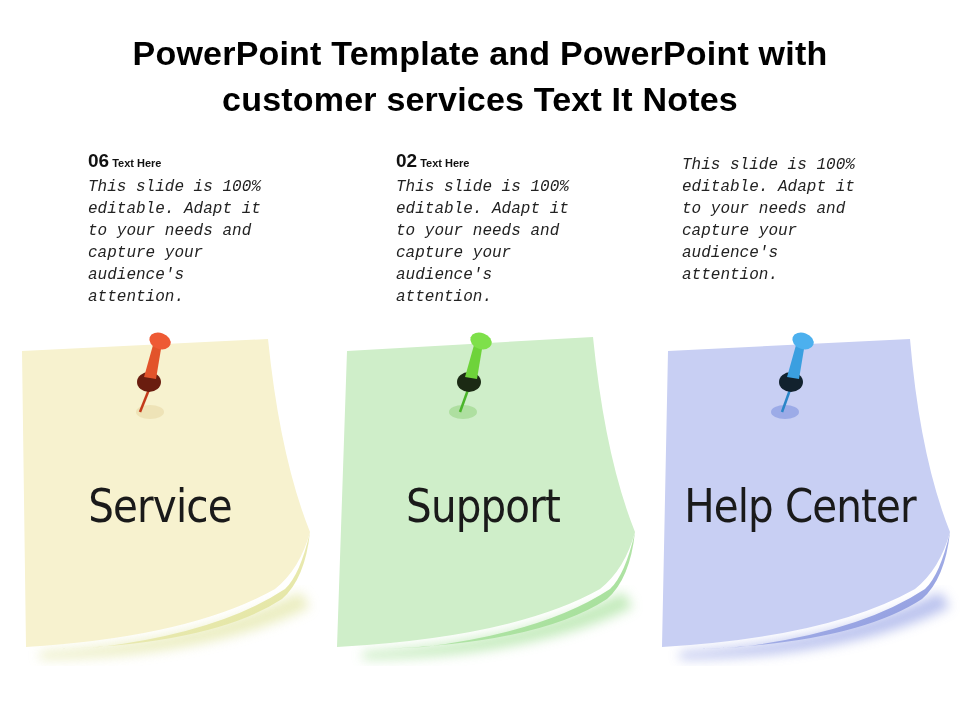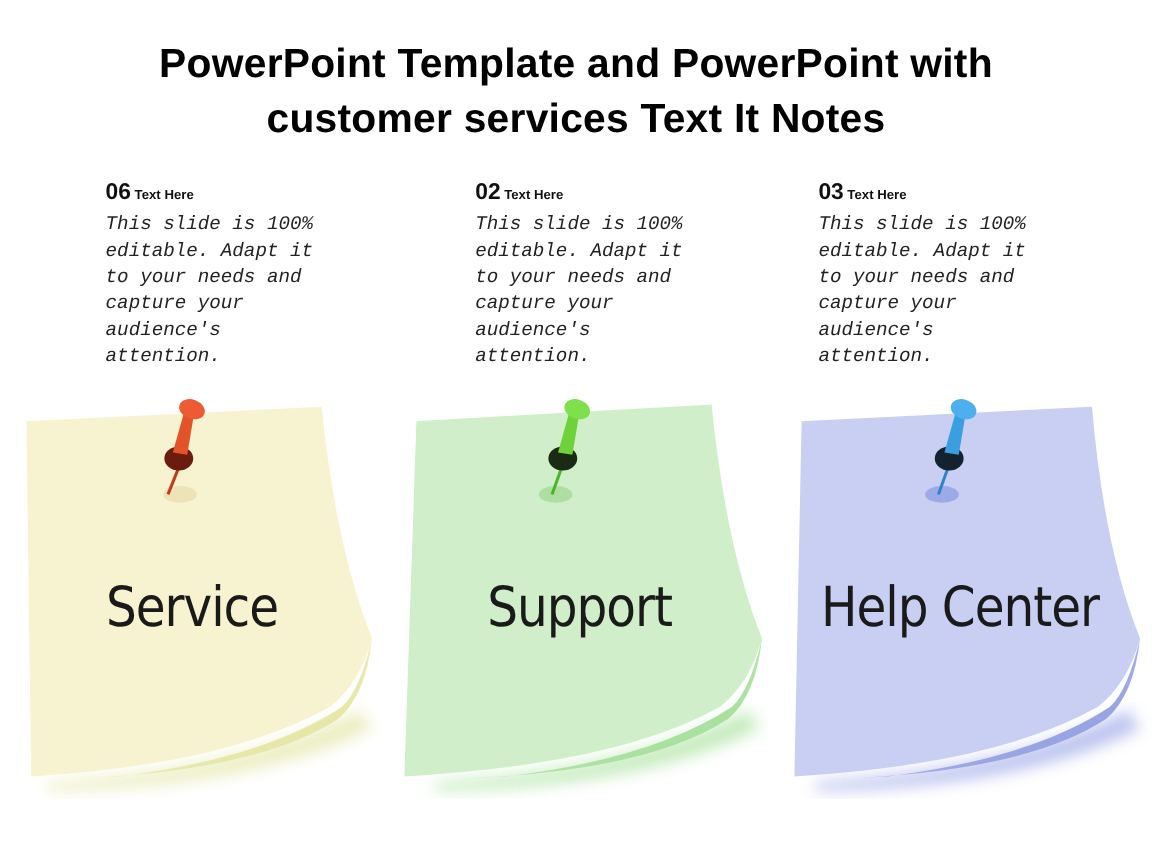--- a/index.html
+++ b/index.html
@@ -42,23 +42,20 @@
   </div>
   <div class="col-desc">This slide is 100% editable. Adapt it to your needs and capture your audience's attention.</div>
 </div>
 <div class="col" style="left:385px;margin-left:11px;">
   <div class="col-head">
     <span class="num">02</span><span class="lbl">Text Here</span>
   </div>
   <div class="col-desc">This slide is 100% editable. Adapt it to your needs and capture your audience's attention.</div>
 </div>
 <div class="col" style="left:682px;">
-  <div class="col-head">
-    <span class="num">03</span><span class="lbl">Text Here</span>
-  </div>
   <div class="col-desc">This slide is 100% editable. Adapt it to your needs and capture your audience's attention.</div>
 </div>
 
 <div class="note-wrap" style="left:0px;">
   <svg width="320" height="400" viewBox="0 0 320 400">
     <defs>
       <linearGradient id="curlY" x1="0" y1="0" x2="1" y2="1">
         <stop offset="0" stop-color="#f7f2cf"></stop>
         <stop offset="1" stop-color="#dfe39a"></stop>
       </linearGradient>

